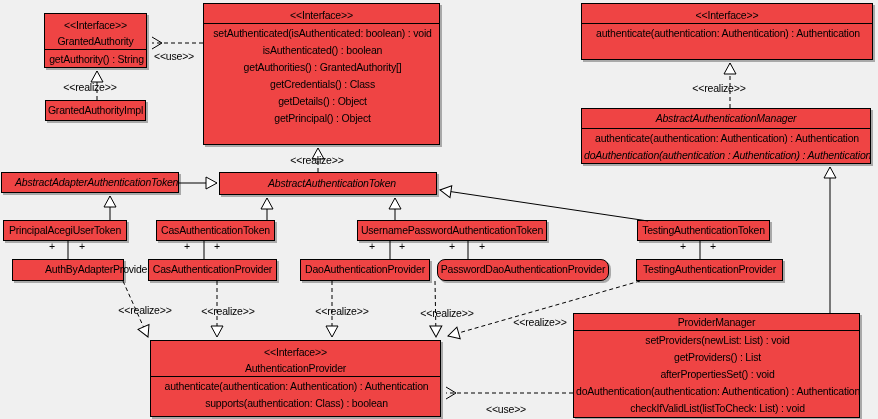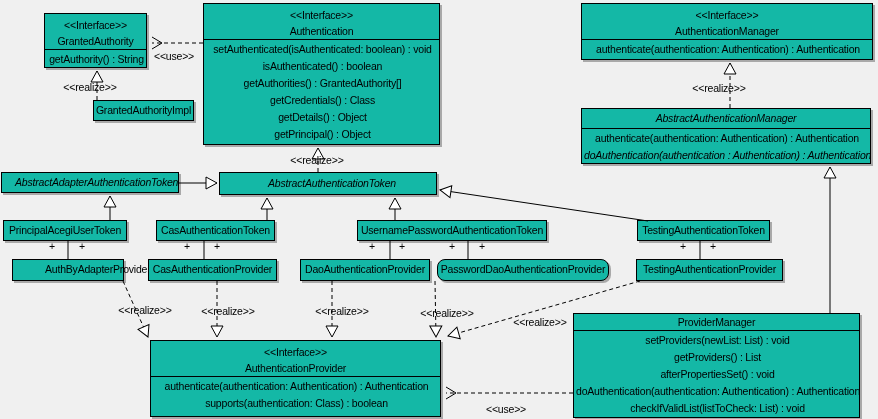--- a/index.html
+++ b/index.html
@@ -3,21 +3,21 @@
 <meta charset="utf-8">
 <style>
   html,body{margin:0;padding:0;}
   body{
     width:878px;height:419px;position:relative;overflow:hidden;
     background:#f0f0f0;
     font-family:"Liberation Sans",sans-serif;
     font-size:10.5px;letter-spacing:-0.2px;color:#000;
   }
   .cls{
-    position:absolute;background:#14b8a6;border:1px solid #000;
+    position:absolute;background:#ef4444;border:1px solid #000;
     box-shadow:2px 2px 0 #a9a9a9;box-sizing:border-box;
   }
   .cls .hdr{text-align:center;padding-top:3px;}
   .cls .hdr div{line-height:16px;white-space:nowrap;}
   .cls .hdr1{text-align:center;line-height:19px;white-space:nowrap;}
   .cls .methods{border-top:1px solid #000;padding-top:1px;text-align:center;}
   .cls .m{line-height:17px;padding-left:2px;white-space:nowrap;overflow:visible;}
   .italic{font-style:italic;}
   .lbl{position:absolute;transform:translate(-50%,-50%);white-space:nowrap;z-index:30;}
   .plus{position:absolute;transform:translate(-50%,-50%);z-index:30;}
@@ -31,43 +31,41 @@
 <div class="cls" style="left:44px;top:13px;width:103px;height:55px;">
   <div class="hdr">
     <div>&lt;&lt;Interface&gt;&gt;</div>
     <div>GrantedAuthority</div>
   </div>
   <div class="methods">
     <div class="m">getAuthority() : String</div>
   </div>
 </div>
 
-<div class="cls" style="left:45px;top:100px;width:101px;height:21px;margin-left:48px;">
+<div class="cls" style="left:45px;top:100px;width:101px;height:21px;">
   <div class="hdr1">GrantedAuthorityImpl</div>
 </div>
 
 <div class="cls" style="left:203px;top:3px;width:237px;height:142px;">
   <div class="hdr">
     <div>&lt;&lt;Interface&gt;&gt;</div>
-    <div>Authentication</div>
   </div>
   <div class="methods">
     <div class="m">setAuthenticated(isAuthenticated: boolean) : void</div>
     <div class="m">isAuthenticated() : boolean</div>
     <div class="m">getAuthorities() : GrantedAuthority[]</div>
     <div class="m">getCredentials() : Class</div>
     <div class="m">getDetails() : Object</div>
     <div class="m">getPrincipal() : Object</div>
   </div>
 </div>
 
 <div class="cls" style="left:581px;top:3px;width:292px;height:57px;">
   <div class="hdr">
     <div>&lt;&lt;Interface&gt;&gt;</div>
-    <div>AuthenticationManager</div>
   </div>
   <div class="methods">
     <div class="m">authenticate(authentication: Authentication) : Authentication</div>
   </div>
 </div>
 
 <div class="cls" style="left:581px;top:108px;width:290px;height:56px;">
   <div class="hdr1 italic">AbstractAuthenticationManager</div>
   <div class="methods">
     <div class="m">authenticate(authentication: Authentication) : Authentication</div>

